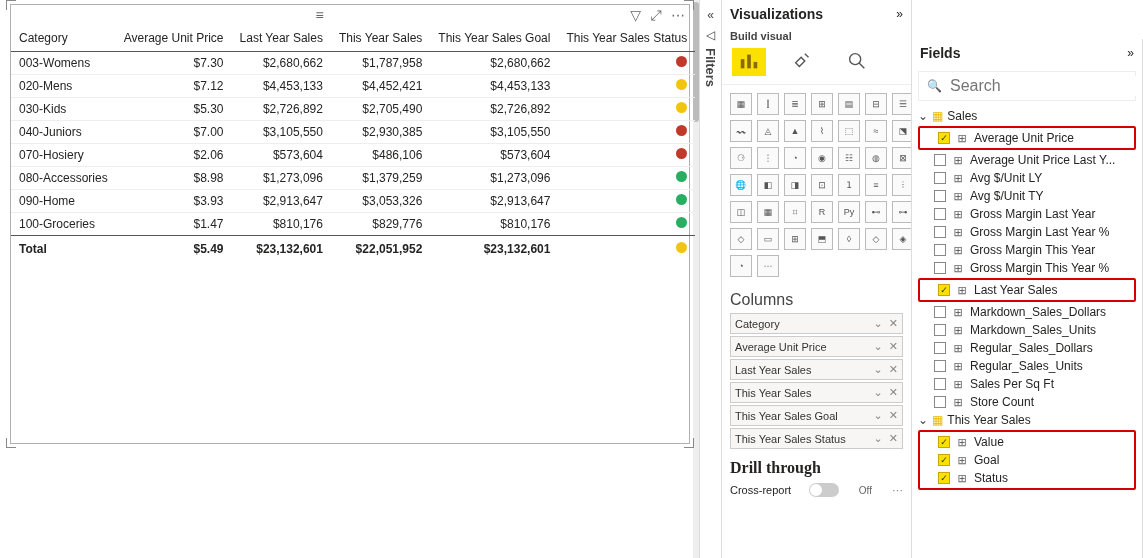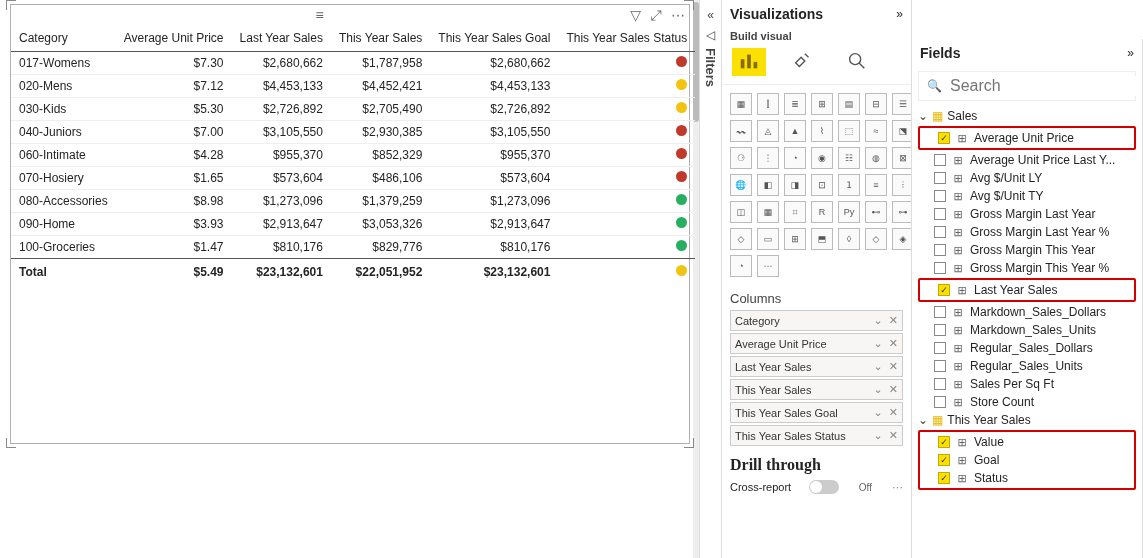--- a/index.html
+++ b/index.html
@@ -116,21 +116,21 @@
     gap:5px;
     padding:8px;
   }
   .viz-grid .vi{
     width:22px;height:22px;
     border:1px solid #bbb;
     display:flex;align-items:center;justify-content:center;
     font-size:9px;color:#555;
     background:#fafafa;
   }
-  .section-label{padding:6px 8px 2px;font-size:13px;color:#444;}
+  .section-label{padding:6px 8px 2px;font-size:16px;color:#444;}
   .field-well{
     margin:2px 8px;
     border:1px solid #ccc;
     background:#f7f6f4;
     font-size:11px;
     padding:3px 4px;
     display:flex;align-items:center;justify-content:space-between;
     color:#333;
   }
   .field-well .x{color:#888;font-size:11px;margin-left:4px;}
@@ -186,21 +186,21 @@
             <th>Category</th>
             <th>Average Unit Price</th>
             <th>Last Year Sales</th>
             <th>This Year Sales</th>
             <th>This Year Sales Goal</th>
             <th>This Year Sales Status</th>
           </tr>
         </thead>
       <tbody id="body-rows">
           <tr>
-            <td>017-Womens</td>
+            <td>003-Womens</td>
             <td>$7.30</td>
             <td>$2,680,662</td>
             <td>$1,787,958</td>
             <td>$2,680,662</td>
             <td class="status-cell"><span class="dot" style="background: rgb(192, 57, 43);"></span></td>
           </tr>
           <tr>
             <td>020-Mens</td>
             <td>$7.12</td>
             <td>$4,453,133</td>
@@ -218,30 +218,22 @@
           </tr>
           <tr>
             <td>040-Juniors</td>
             <td>$7.00</td>
             <td>$3,105,550</td>
             <td>$2,930,385</td>
             <td>$3,105,550</td>
             <td class="status-cell"><span class="dot" style="background: rgb(192, 57, 43);"></span></td>
           </tr>
           <tr>
-            <td>060-Intimate</td>
-            <td>$4.28</td>
-            <td>$955,370</td>
-            <td>$852,329</td>
-            <td>$955,370</td>
-            <td class="status-cell"><span class="dot" style="background: rgb(192, 57, 43);"></span></td>
-          </tr>
-          <tr>
             <td>070-Hosiery</td>
-            <td>$1.65</td>
+            <td>$2.06</td>
             <td>$573,604</td>
             <td>$486,106</td>
             <td>$573,604</td>
             <td class="status-cell"><span class="dot" style="background: rgb(192, 57, 43);"></span></td>
           </tr>
           <tr>
             <td>080-Accessories</td>
             <td>$8.98</td>
             <td>$1,273,096</td>
             <td>$1,379,259</td>

